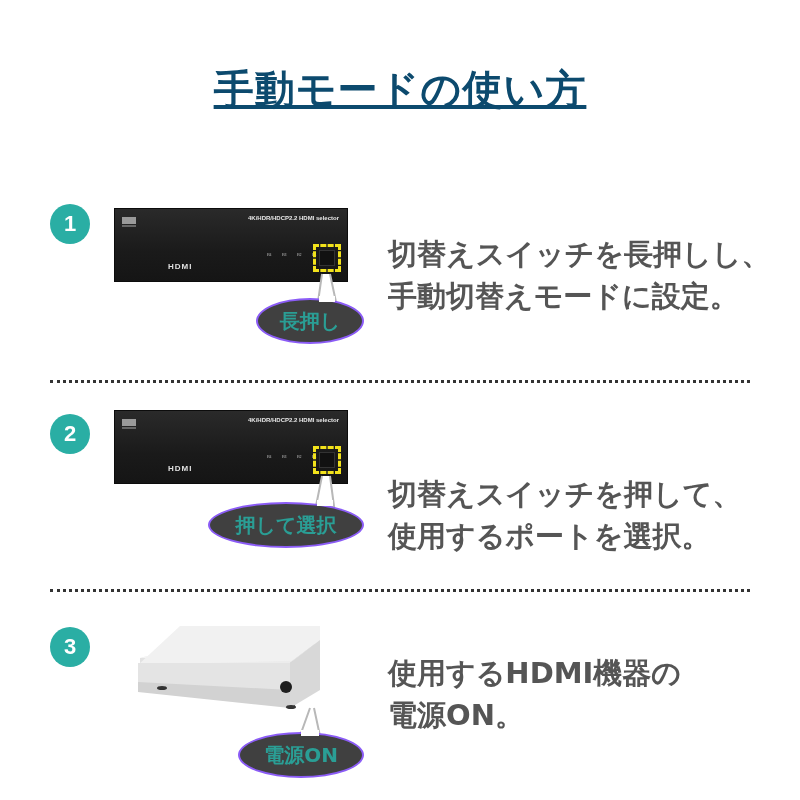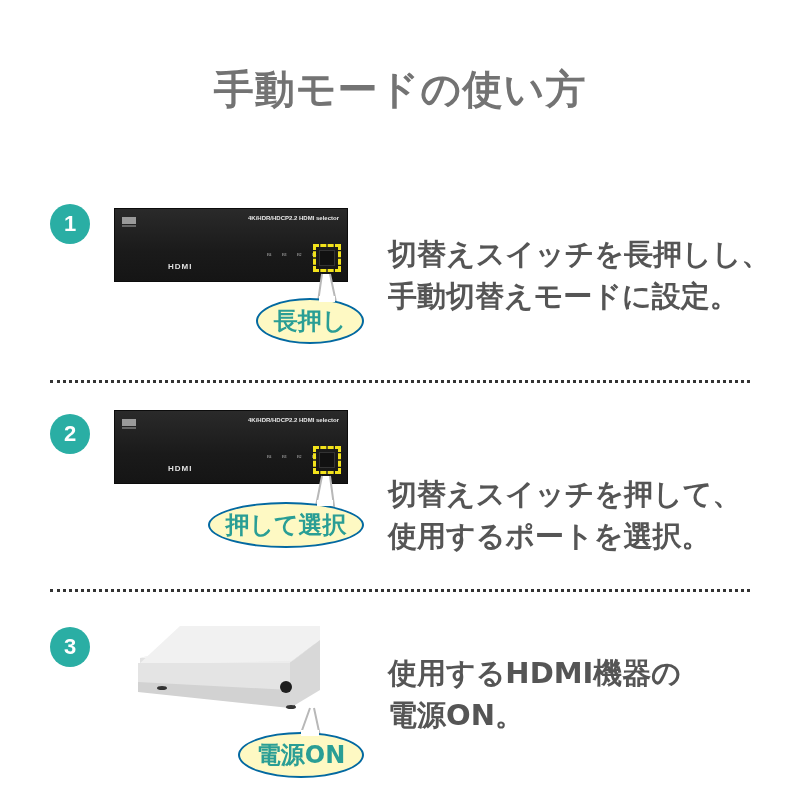--- a/index.html
+++ b/index.html
@@ -1,21 +1,21 @@
 <!DOCTYPE html>
 <html><head>
   <meta charset="utf-8">
   <style>
     * { box-sizing: border-box; margin: 0; padding: 0; }
     html, body { width: 800px; height: 800px; background: #ffffff; overflow: hidden; }
     body { position: relative; font-family: "DejaVu Sans", "Liberation Sans", sans-serif; }
 
     .title {
       position: absolute; left: 0; top: 62px; width: 800px; text-align: center;
-      font-size: 40px; font-weight: bold; color: #737373; letter-spacing: 1px;
+      font-size: 40px; font-weight: bold; color: #0c4a6e; letter-spacing: 1px; text-decoration: underline;
     }
 
     .step { position: absolute; left: 0; width: 800px; }
     .badge {
       position: absolute; left: 50px; width: 40px; height: 40px; border-radius: 50%;
       background: #2aaea4; color: #fff; font-weight: bold; font-size: 22px;
       display: flex; align-items: center; justify-content: center;
       font-family: "Liberation Sans", sans-serif;
     }
 
@@ -56,23 +56,23 @@
       position: absolute; left: 198px; top: 35px; width: 28px; height: 28px;
       border: 3px dashed #f2e21b;
     }
     .device .btn-highlight .btn {
       position: absolute; left: 3px; top: 3px; width: 16px; height: 16px; background: #111;
       border: 1px solid #333;
     }
 
     
     .bubble {
-      position: absolute; height: 46px; border: 2px solid #0369a1; border-radius: 50%;
-      background: #fef9c3; display: flex; align-items: center; justify-content: center;
-      color: #2a9e95; font-weight: bold; font-size: 24px;
+      position: absolute; height: 46px; border: 2px solid #8b5cf6; border-radius: 50%;
+      background: #404040; display: flex; align-items: center; justify-content: center;
+      color: #2a9e95; font-weight: bold; font-size: 20px;
     }
     .tail-svg { position: absolute; overflow: visible; }
 
     .divider {
       position: absolute; left: 50px; width: 700px; height: 0;
       border-top: 3px dotted #333;
     }
 
     
     .box3d { position: absolute; left: 130px; top: 620px; width: 190px; height: 90px; }

